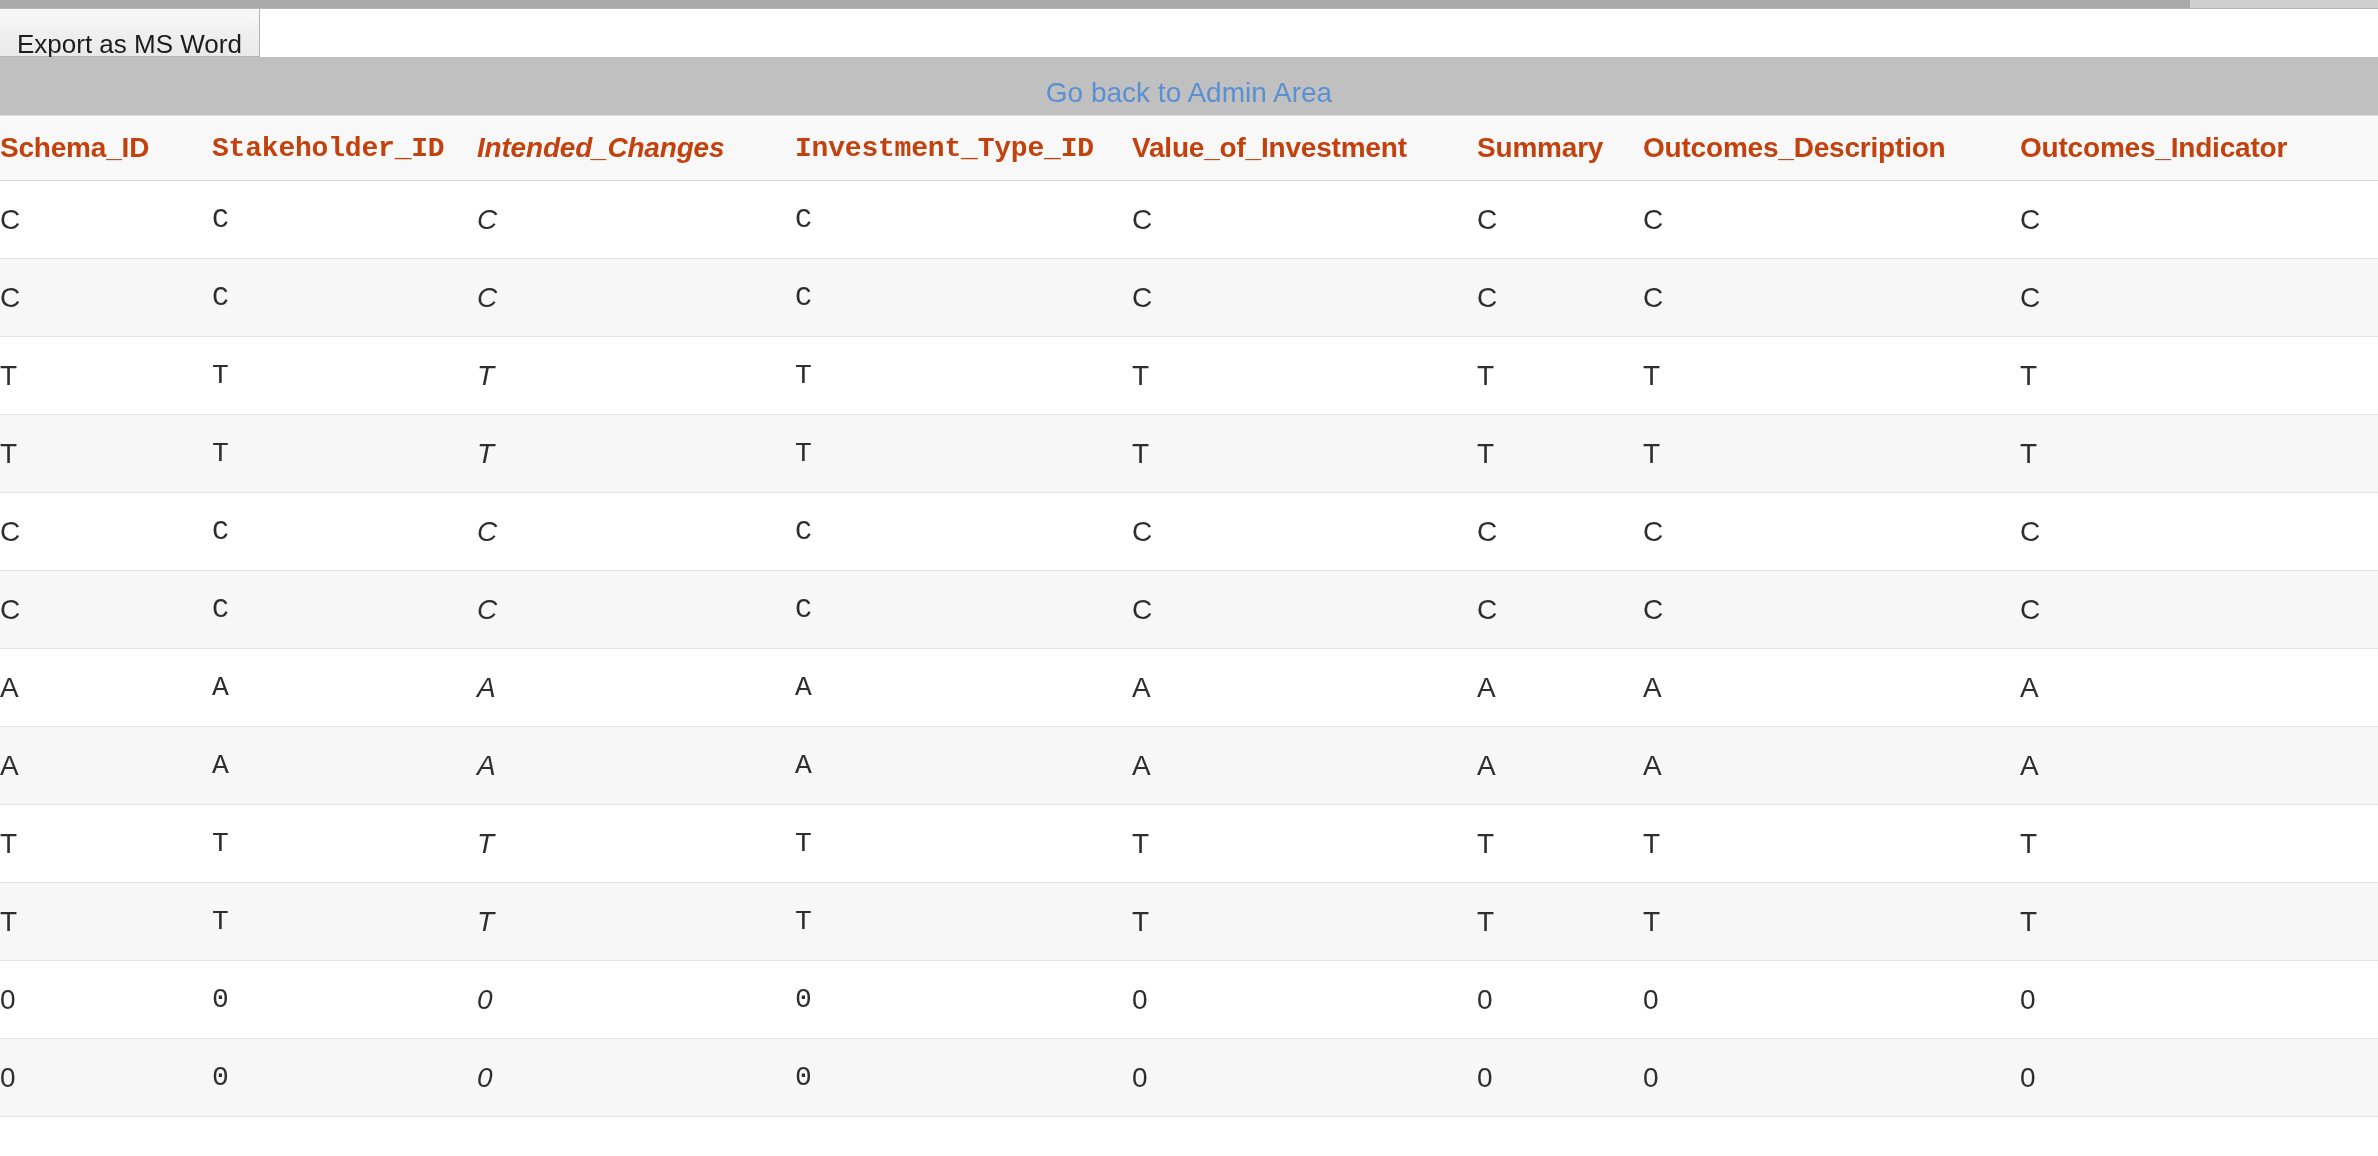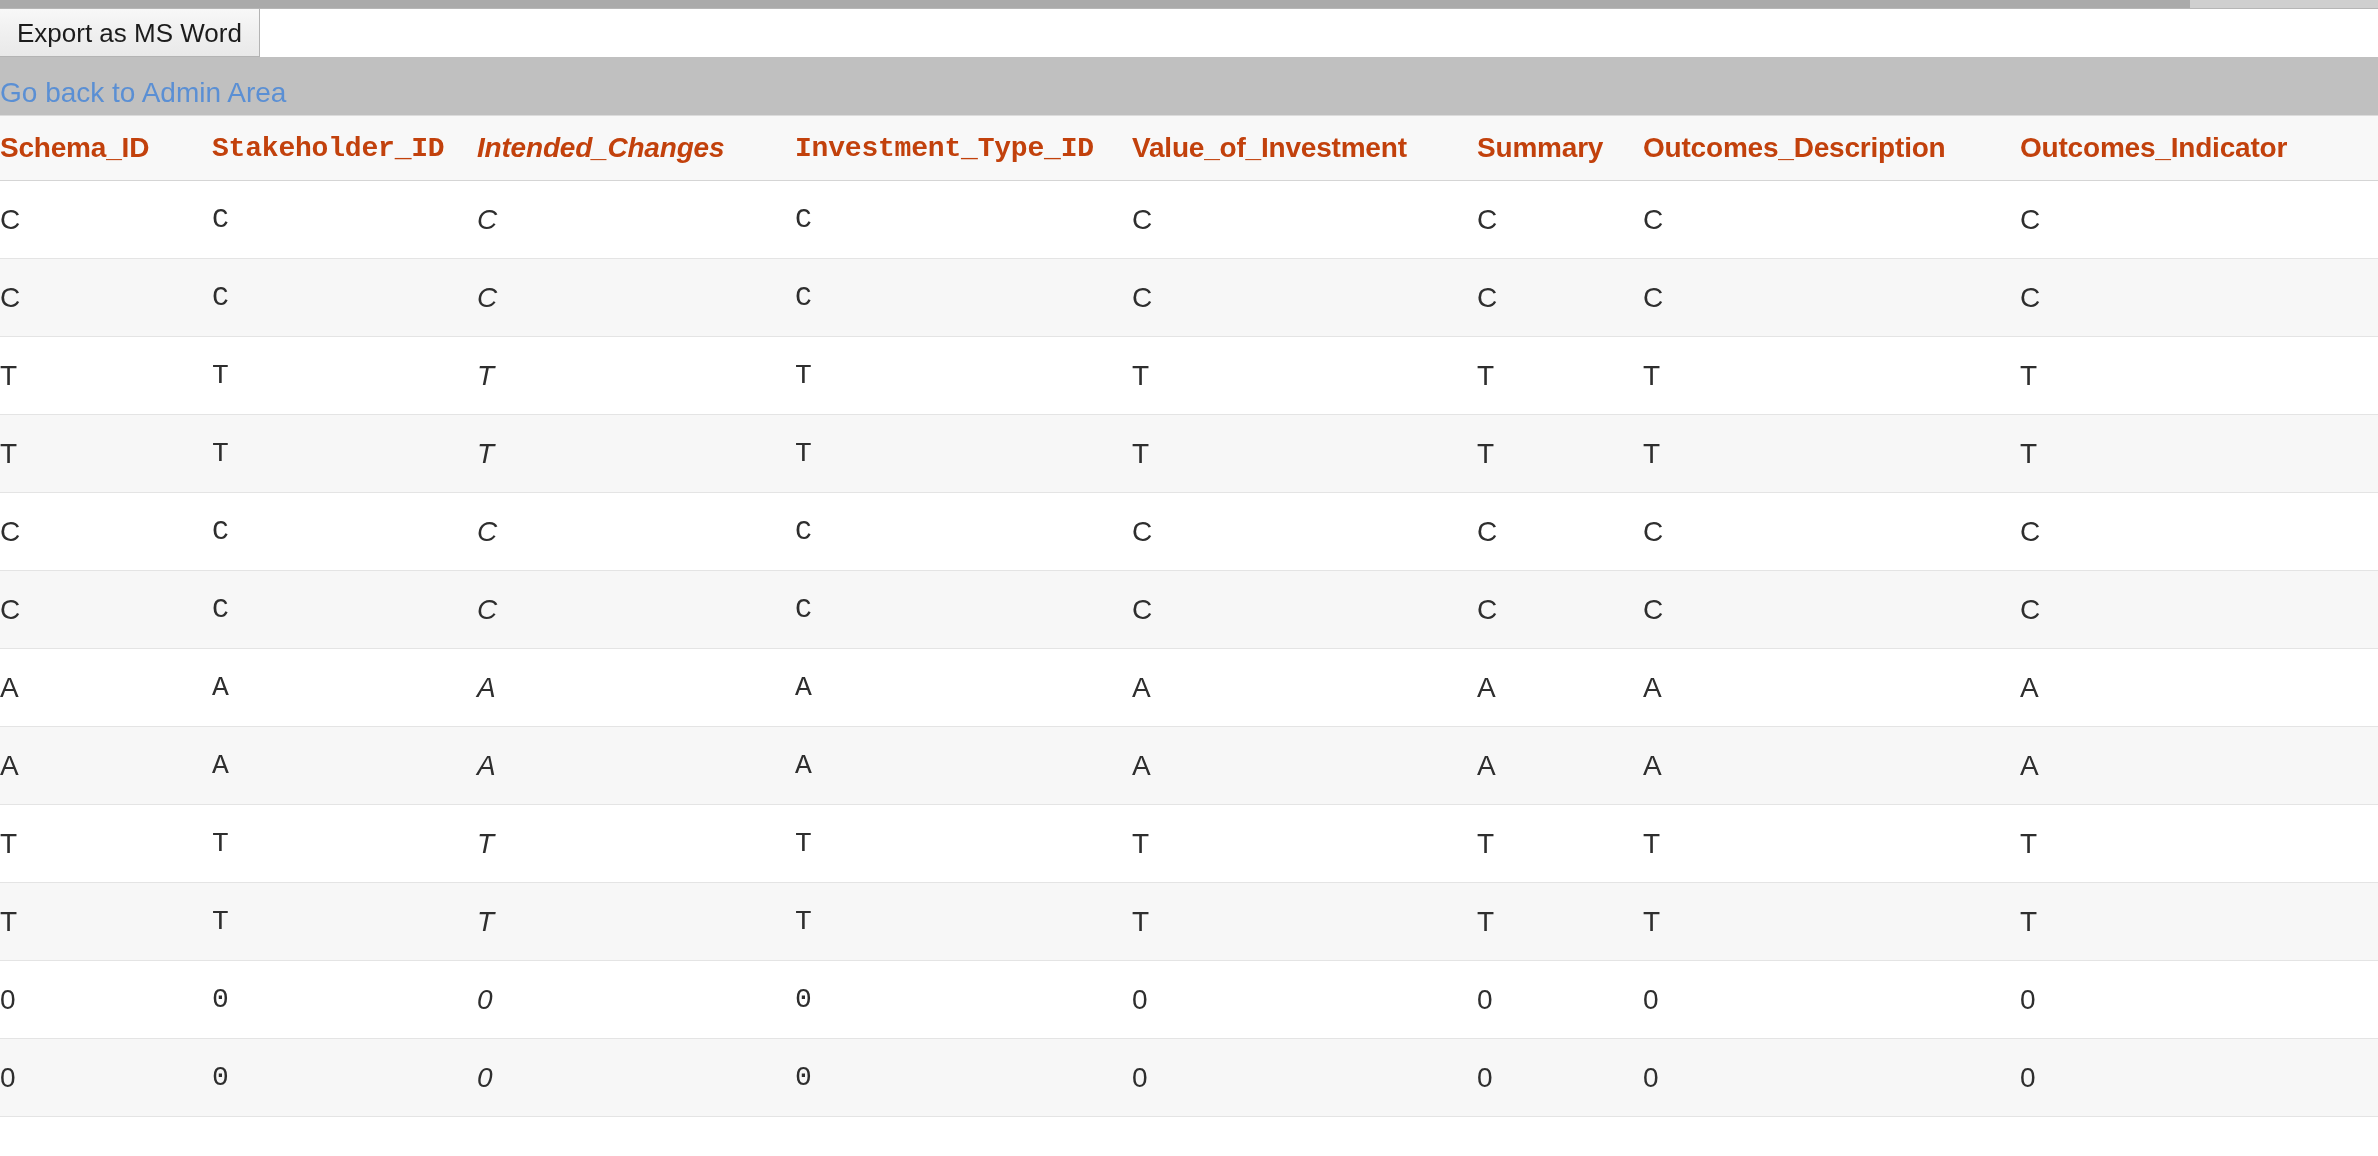--- a/index.html
+++ b/index.html
@@ -26,41 +26,41 @@
 
   
   #toolbar {
     position: absolute; top: 9px; left: 0;
     width: 2378px; height: 48px;
     background: #ffffff;
   }
   #export-button {
     position: absolute; top: 0; left: 0;
     height: 48px;
-    padding: 0 17px;
+    padding: 12px 17px;
     background: linear-gradient(to bottom, #f8f8f8 0%, #efefef 55%, #e9e9e9 100%);
     border: 1px solid #b4b4b4;
     border-top: 0;
     border-left: 0;
     color: #1c1c1c;
     font-size: 26px;
     font-family: "Liberation Sans", sans-serif;
     line-height: 46px;
     cursor: pointer;
     white-space: nowrap;
   }
 
   
   #admin-bar {
     position: absolute; top: 57px; left: 0;
     width: 2378px; height: 72px;
     background: #c0c0c0;
     display: flex;
     align-items: center;
-    justify-content: flex-start;
+    justify-content: center;
   }
   #admin-link {
     color: #5a8fd4;
     font-size: 28px;
     text-decoration: none;
     cursor: pointer;
     white-space: nowrap;
   }
 
   

